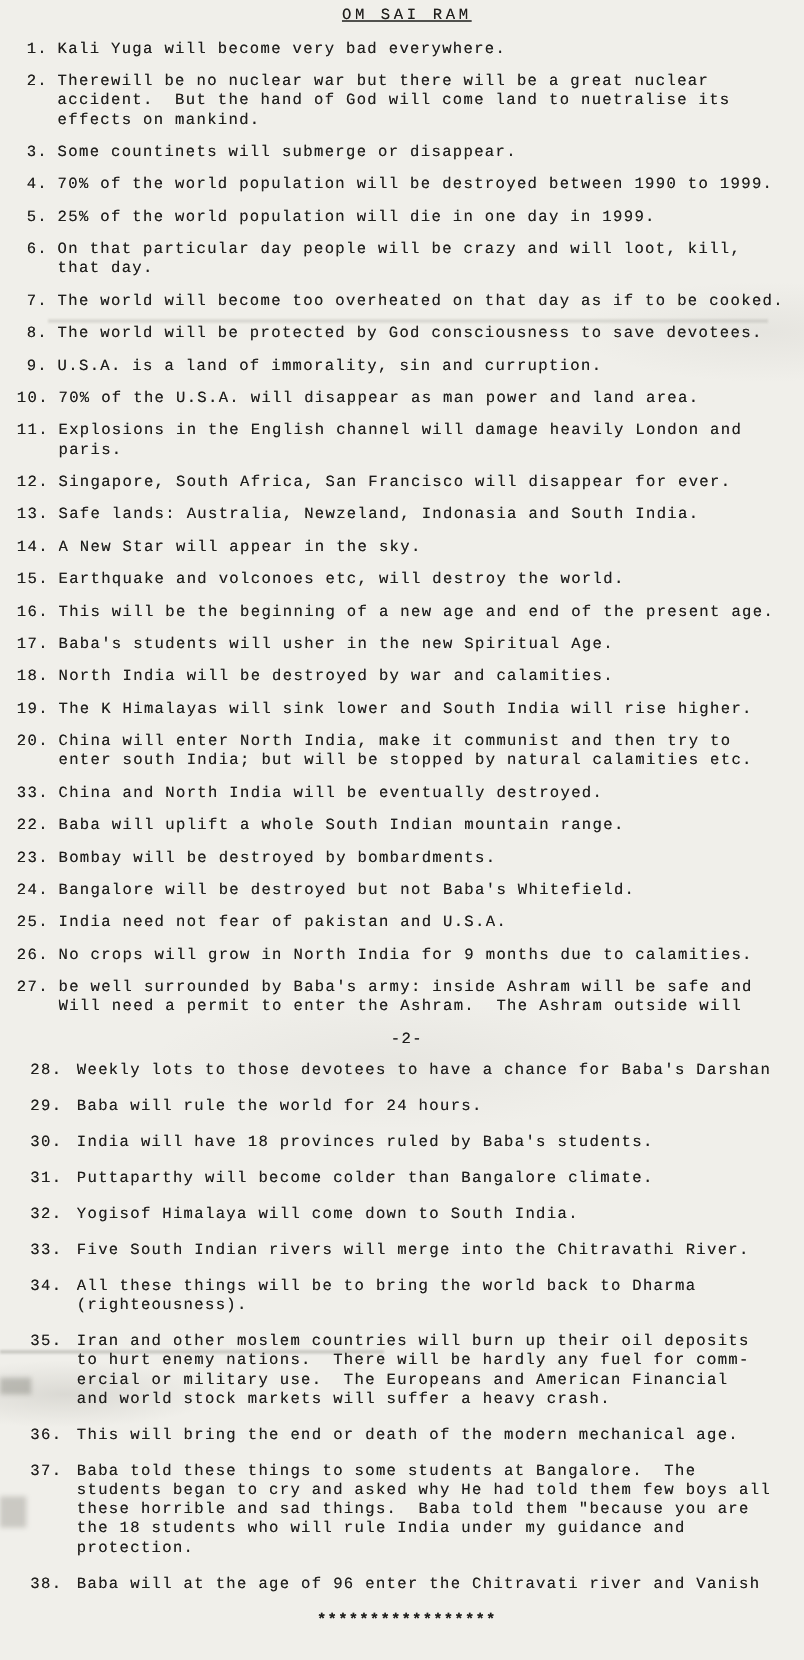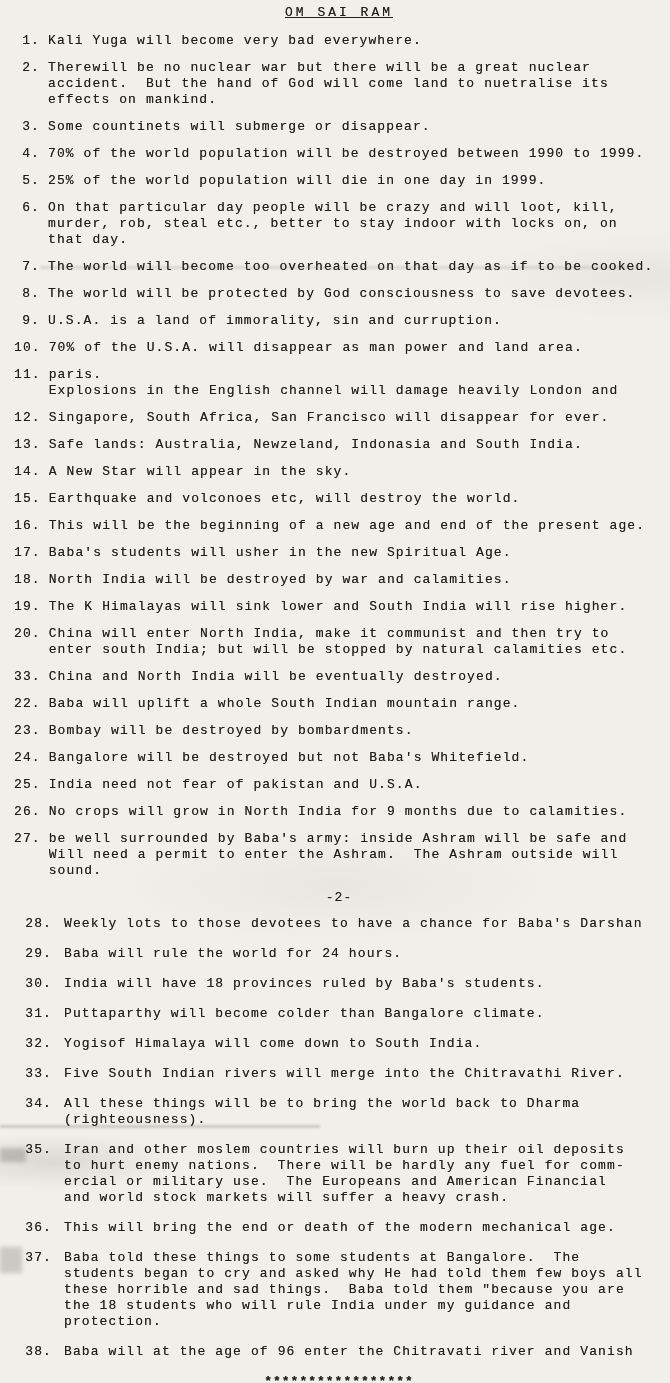--- a/index.html
+++ b/index.html
@@ -136,21 +136,20 @@
       <div class="item">
     <span class="num">5.</span>
     <div class="text">
           <div class="line">25% of the world population will die in one day in 1999.</div>
         </div>
   </div>
       <div class="item">
     <span class="num">6.</span>
     <div class="text">
           <div class="line">On that particular day people will be crazy and will loot, kill,</div>
-          <div class="line">murder, rob, steal etc., better to stay indoor with locks on, on</div>
           <div class="line">that day.</div>
         </div>
   </div>
       <div class="item">
     <span class="num">7.</span>
     <div class="text">
           <div class="line">The world will become too overheated on that day as if to be cooked.</div>
         </div>
   </div>
       <div class="item">
@@ -167,22 +166,22 @@
   </div>
       <div class="item">
     <span class="num">10.</span>
     <div class="text">
           <div class="line">70% of the U.S.A. will disappear as man power and land area.</div>
         </div>
   </div>
       <div class="item">
     <span class="num">11.</span>
     <div class="text">
+          <div class="line">Explosions in the English channel will damage heavily London and</div>
           <div class="line">paris.</div>
-          <div class="line">Explosions in the English channel will damage heavily London and</div>
         </div>
   </div>
       <div class="item">
     <span class="num">12.</span>
     <div class="text">
           <div class="line">Singapore, South Africa, San Francisco will disappear for ever.</div>
         </div>
   </div>
       <div class="item">
     <span class="num">13.</span>
@@ -267,21 +266,20 @@
     <span class="num">26.</span>
     <div class="text">
           <div class="line">No crops will grow in North India for 9 months due to calamities.</div>
         </div>
   </div>
       <div class="item">
     <span class="num">27.</span>
     <div class="text">
           <div class="line">be well surrounded by Baba's army: inside Ashram will be safe and</div>
           <div class="line">Will need a permit to enter the Ashram.  The Ashram outside will</div>
-          <div class="line">sound.</div>
         </div>
   </div>
     </div>
 
   <div class="page-break">-2-</div>
 
   <div id="page2-items">
       <div class="item">
     <span class="num">28.</span>
     <div class="text">

